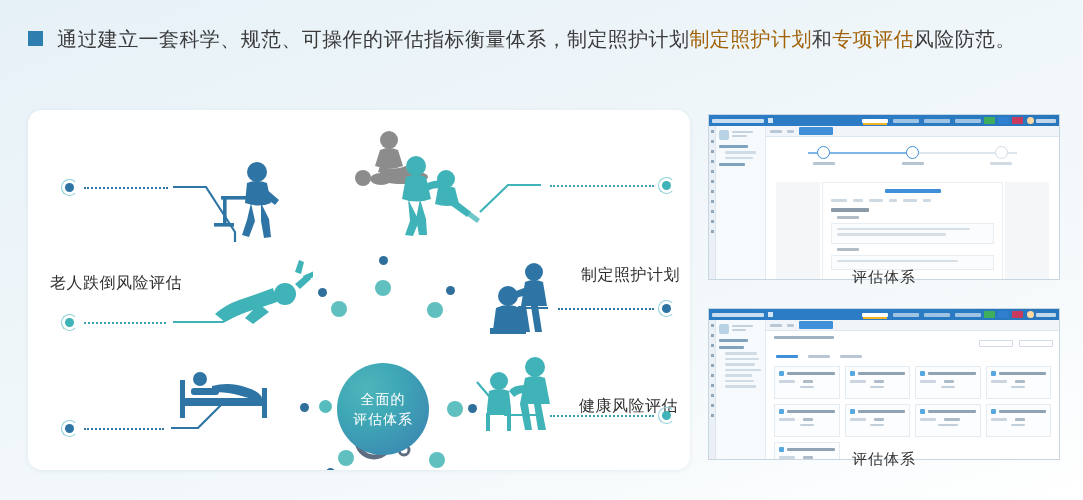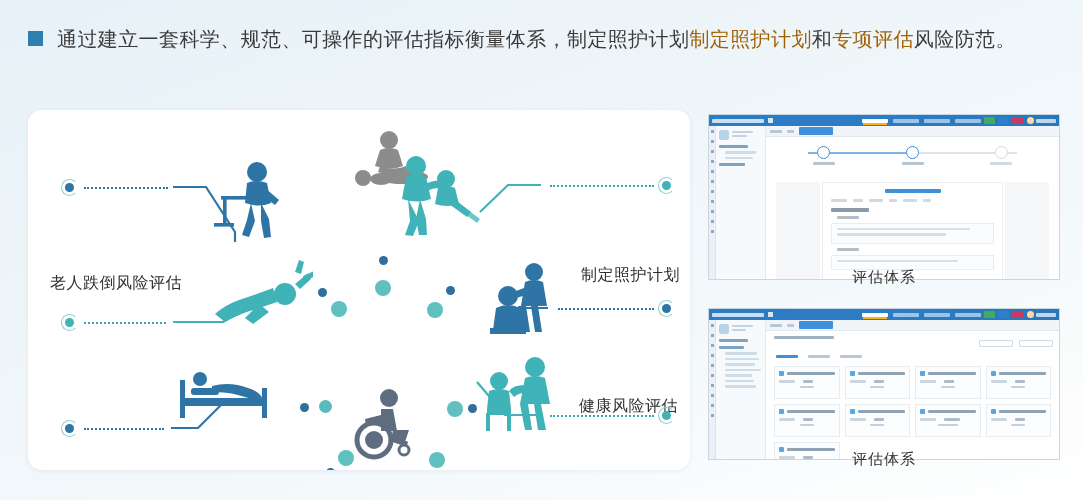--- a/index.html
+++ b/index.html
@@ -197,20 +197,24 @@
 
   <svg class="connector" style="left:0;top:0;width:662px;height:360px;">
     <polyline points="145,77 178,77 207,122 207,132" fill="none" stroke="#2e74a4" stroke-width="2.2"></polyline>
     <polyline points="145,212 195,212 232,190" fill="none" stroke="#3fb3b8" stroke-width="2.2"></polyline>
     <polyline points="143,318 170,318 196,292" fill="none" stroke="#2e74a4" stroke-width="2.2"></polyline>
     <polyline points="513,75 480,75 452,102" fill="none" stroke="#3fb3b8" stroke-width="2.2"></polyline>
     <polyline points="520,198 470,198" fill="none" stroke="#2e74a4" stroke-width="2.2"></polyline>
     <polyline points="513,305 477,305 449,272" fill="none" stroke="#3fb3b8" stroke-width="2.2"></polyline>
   </svg>
 
+  <div class="hub">
+    <span>全面的</span>
+    <span>评估体系</span>
+  </div>
 
   <div class="dot dot-sm" style="left:351px;top:146px;"></div>
   <div class="dot dot-lg" style="left:347px;top:170px;"></div>
 
   <div class="dot dot-sm" style="left:418px;top:176px;"></div>
   <div class="dot dot-lg" style="left:399px;top:192px;"></div>
 
   <div class="dot dot-sm" style="left:440px;top:294px;"></div>
   <div class="dot dot-lg" style="left:419px;top:291px;"></div>
 

